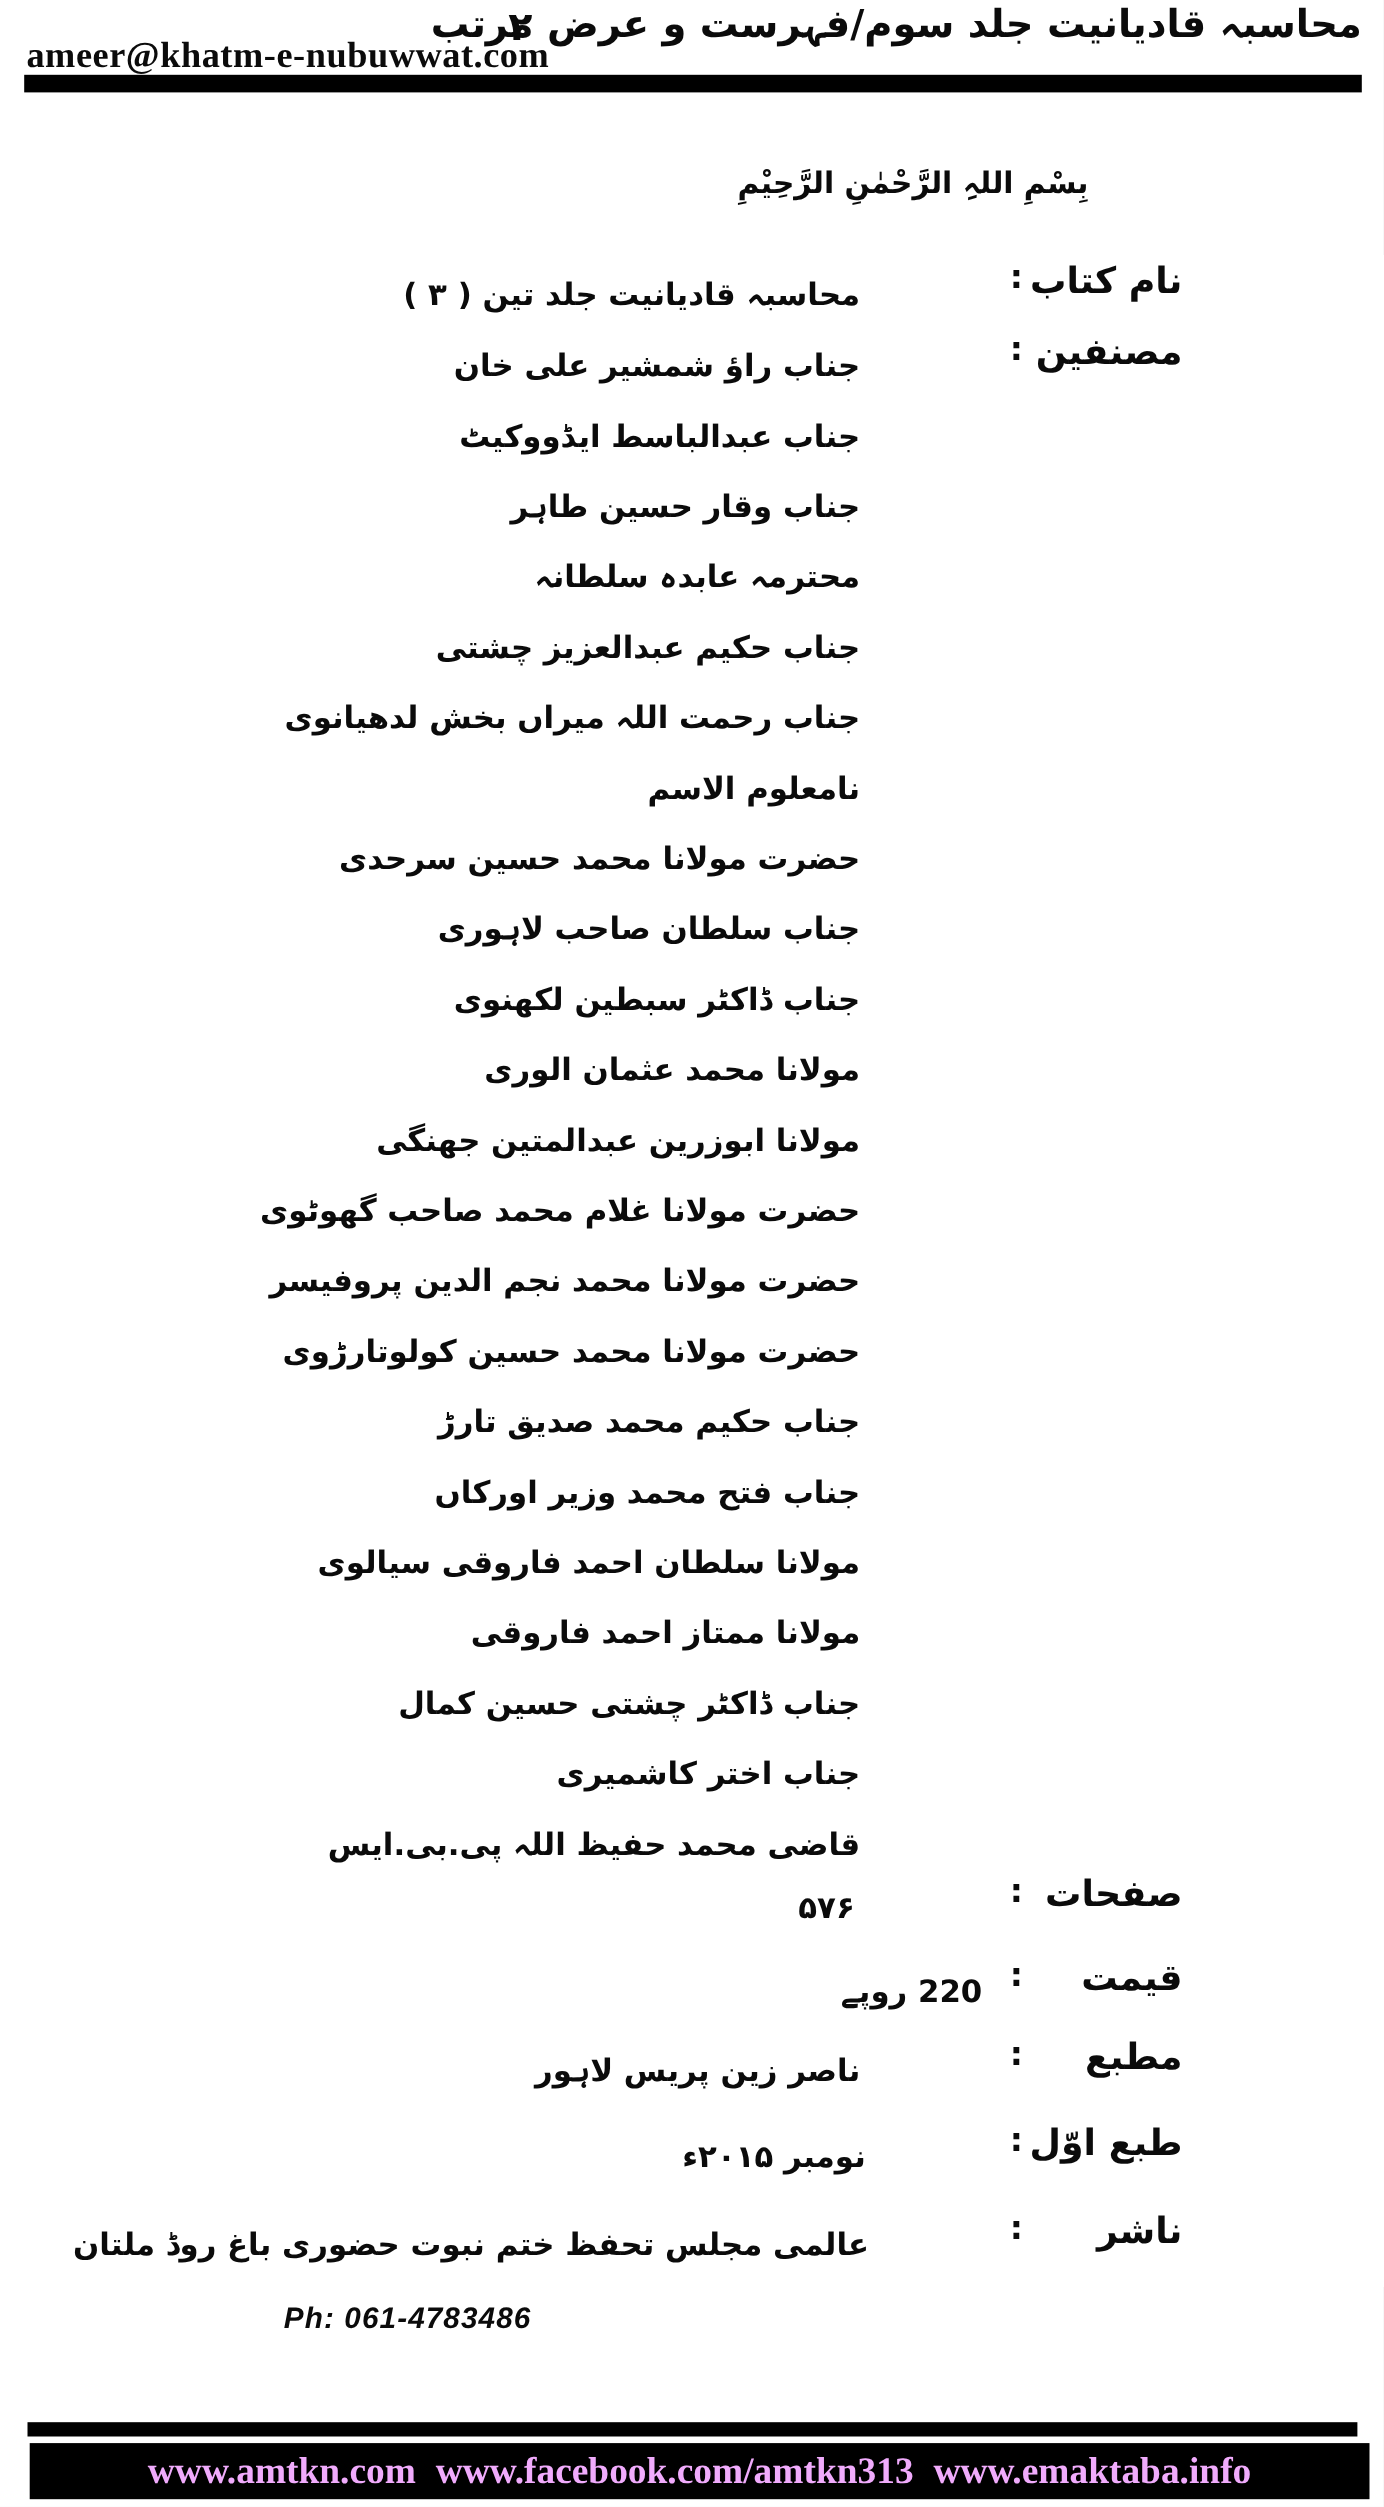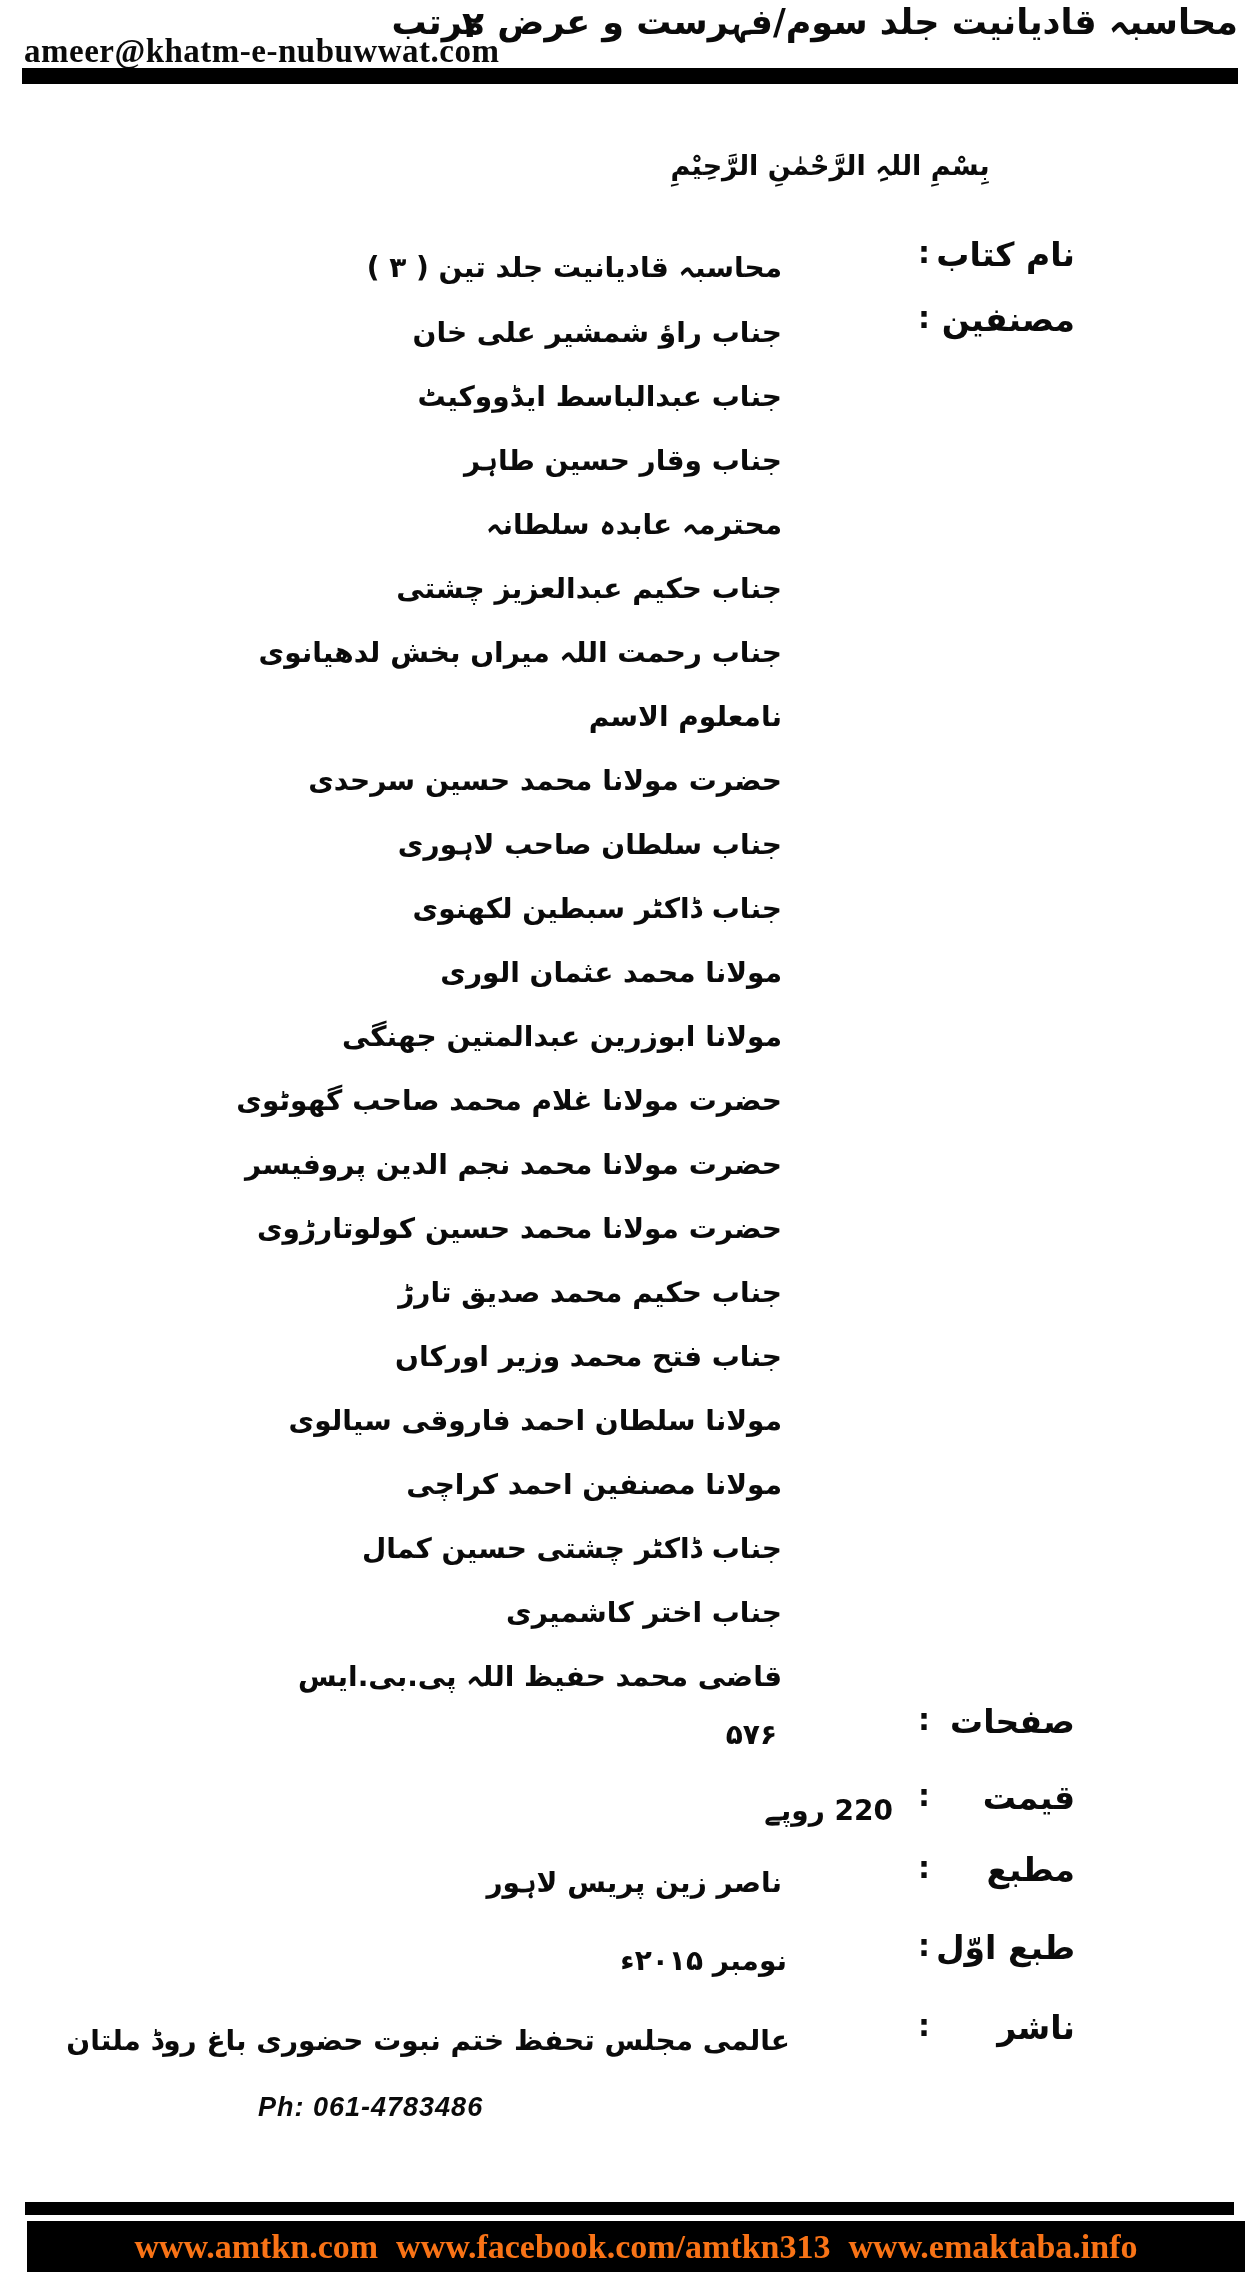--- a/index.html
+++ b/index.html
@@ -57,21 +57,21 @@
     font-style:italic; font-weight:bold; font-size:27px;
     letter-spacing:1px; white-space:nowrap;
   }
   
   .rule-thin {
     position:absolute; left:25px; right:24px; top:2202px; height:13px;
     background:#000;
   }
   .footer-band {
     position:absolute; left:27px; right:13px; top:2221px; height:51px;
-    background:#000; color:#f97316;
+    background:#000; color:#f0abfc;
     display:flex; align-items:center; justify-content:center;
     font-family:"Liberation Serif", serif; font-weight:bold; font-size:34px;
     white-space:nowrap;
   }
   .footer-band span { margin:0 9px; }
 </style>
 </head>
 <body>
 
 <div class="page">
@@ -140,21 +140,21 @@
   <div class="row" style="top:1260px">
       <span class="val">جناب حکیم محمد صدیق تارڑ</span>
     </div>
   <div class="row" style="top:1324px">
       <span class="val">جناب فتح محمد وزیر اورکاں</span>
     </div>
   <div class="row" style="top:1388px">
       <span class="val">مولانا سلطان احمد فاروقی سیالوی</span>
     </div>
   <div class="row" style="top:1452px">
-      <span class="val">مولانا مصنفین احمد کراچی</span>
+      <span class="val">مولانا ممتاز احمد فاروقی</span>
     </div>
   <div class="row" style="top:1516px">
       <span class="val">جناب ڈاکٹر چشتی حسین کمال</span>
     </div>
   <div class="row" style="top:1580px">
       <span class="val">جناب اختر کاشمیری</span>
     </div>
   <div class="row" style="top:1644px">
       <span class="val">قاضی محمد حفیظ اللہ پی.بی.ایس</span>
     </div>

